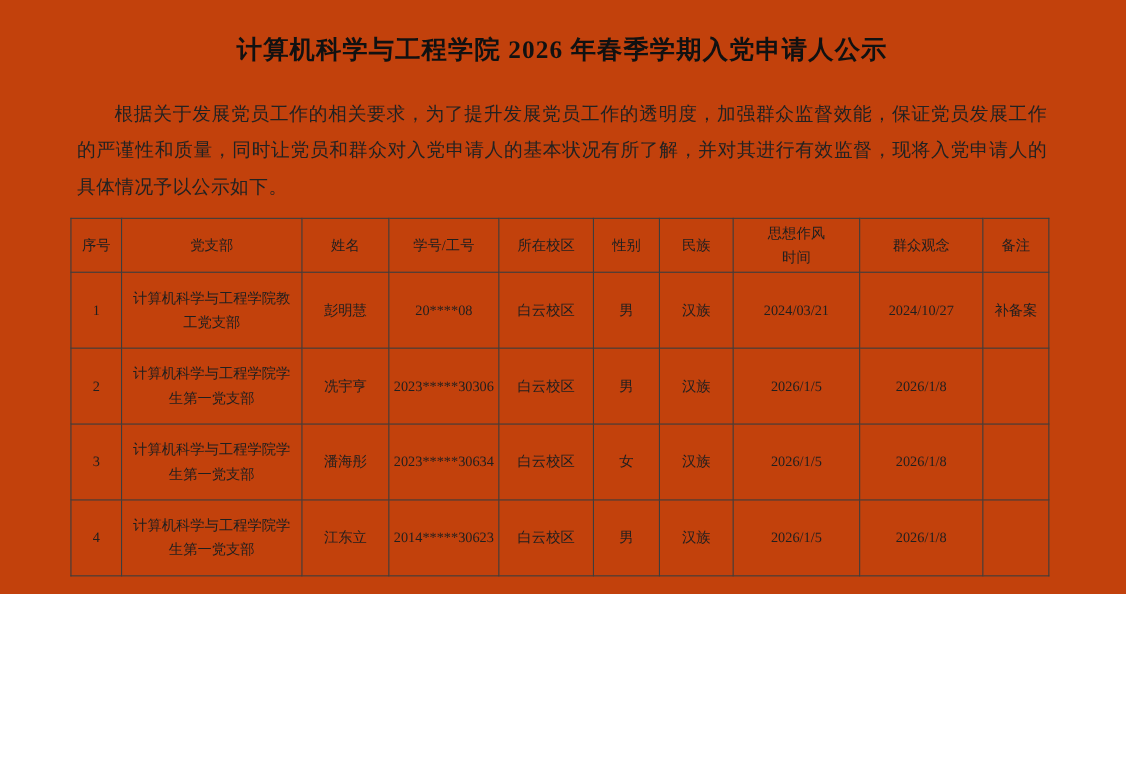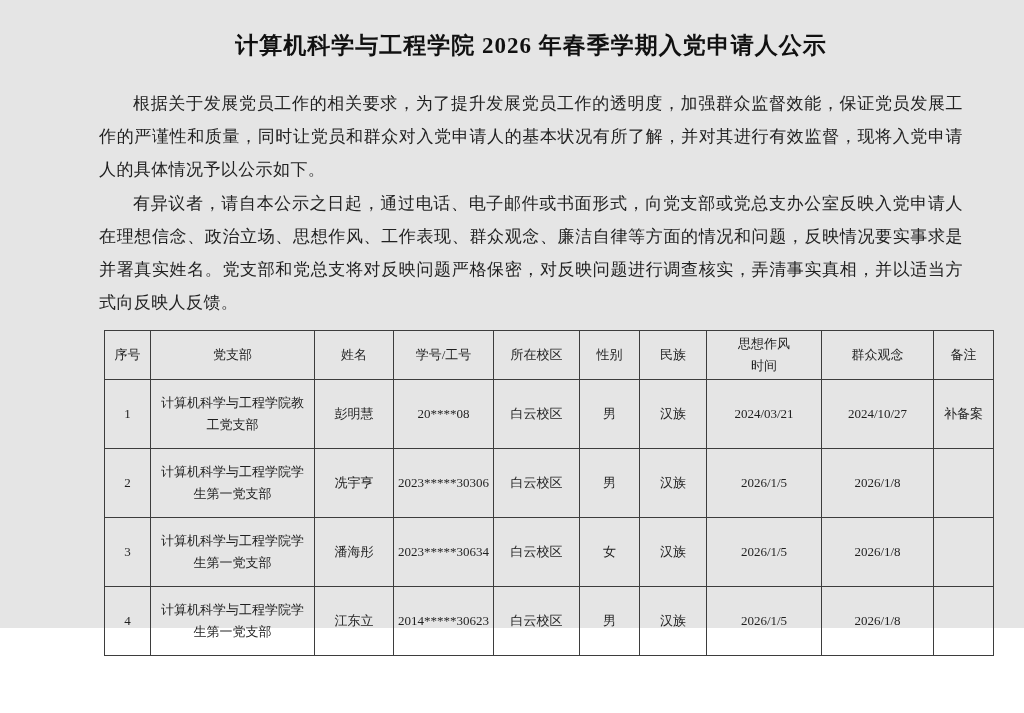--- a/index.html
+++ b/index.html
@@ -8,35 +8,35 @@
     background: #ffffff;
     width: 1024px;
     height: 713px;
     overflow: hidden;
     font-family: "Liberation Serif", "DejaVu Serif", serif;
     color: #1f1f1f;
   }
   .page {
     box-sizing: border-box;
     width: 1024px;
-    height: 628px;
-    padding: 30px 60px 0 98px;
-    background: #e5e5e5;
+    height: 540px;
+    padding: 30px 60px 0 58px;
+    background: #c2410c;
   }
   .doc-title {
     margin: 0 0 25px 0;
     font-size: 23px;
     font-weight: 700;
     text-align: center;
     letter-spacing: 1px;
     color: #111111;
     line-height: 32px;
   }
   .body-text {
-    margin: 1px;
+    margin: 12px;
     font-size: 17px;
     line-height: 33px;
     text-align: justify;
     text-indent: 2em;
     letter-spacing: 0.4px;
     color: #222222;
   }
   .applicant-table {
     margin: 11px 0 0 6px;
     border-collapse: collapse;
@@ -74,21 +74,20 @@
 </style>
 </head>
 <body>
 
 <div class="page">
 
   <h1 class="doc-title">计算机科学与工程学院 2026 年春季学期入党申请人公示</h1>
 
   <p class="body-text">根据关于发展党员工作的相关要求，为了提升发展党员工作的透明度，加强群众监督效能，保证党员发展工作的严谨性和质量，同时让党员和群众对入党申请人的基本状况有所了解，并对其进行有效监督，现将入党申请人的具体情况予以公示如下。</p>
 
-  <p class="body-text">有异议者，请自本公示之日起，通过电话、电子邮件或书面形式，向党支部或党总支办公室反映入党申请人在理想信念、政治立场、思想作风、工作表现、群众观念、廉洁自律等方面的情况和问题，反映情况要实事求是并署真实姓名。党支部和党总支将对反映问题严格保密，对反映问题进行调查核实，弄清事实真相，并以适当方式向反映人反馈。</p>
 
   <table class="applicant-table">
     <colgroup>
       <col class="col-index">
       <col class="col-branch">
       <col class="col-name">
       <col class="col-student-id">
       <col class="col-campus">
       <col class="col-gender">
       <col class="col-ethnicity">

